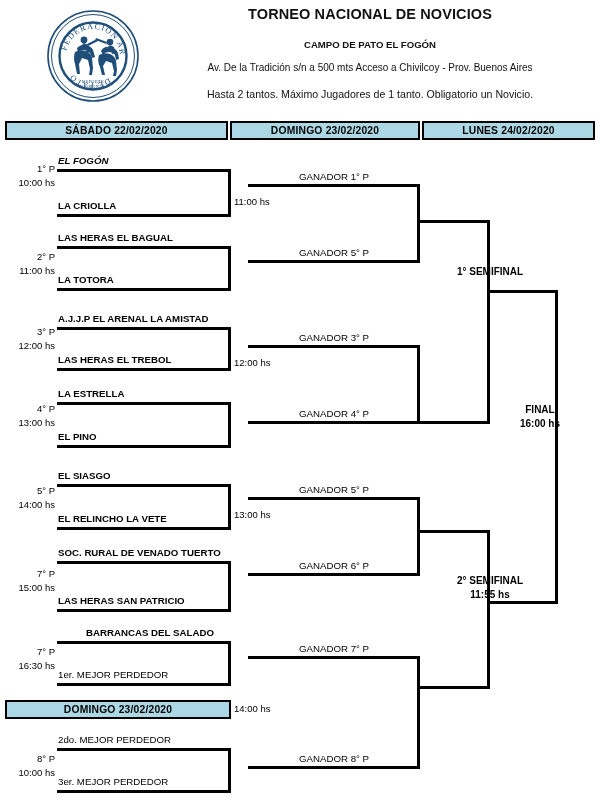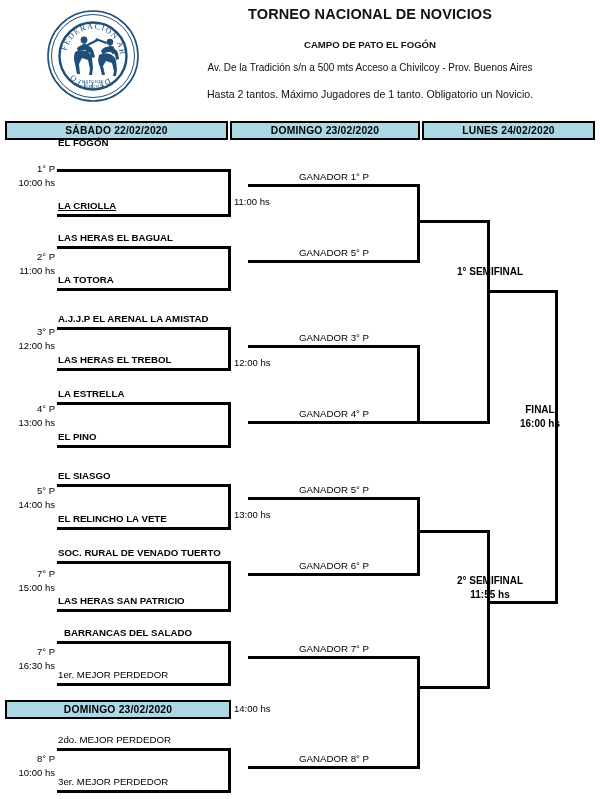--- a/index.html
+++ b/index.html
@@ -113,23 +113,23 @@
   <div class="sub1">CAMPO DE PATO EL FOGÓN</div>
   <div class="sub2">Av. De la Tradición s/n a 500 mts Acceso a Chivilcoy - Prov. Buenos Aires</div>
   <div class="sub3">Hasta 2 tantos. Máximo Jugadores de 1 tanto. Obligatorio un Novicio.</div>
 
   <div class="daycell" style="left:5px;width:223px;top:121px;position:absolute;">SÁBADO 22/02/2020</div>
   <div class="daycell" style="left:230px;width:190px;top:121px;position:absolute;">DOMINGO 23/02/2020</div>
   <div class="daycell" style="left:422px;width:173px;top:121px;position:absolute;">LUNES 24/02/2020</div>
 
   <div class="sidelabel" style="left:0;top:162px;width:55px;">1° P</div>
   <div class="sidelabel" style="left:0;top:176px;width:55px;">10:00 hs</div>
-  <div class="slot bold" style="left:58px;top:137px;">EL FOGÓN</div>
+  <div class="slot bold" style="left:58px;top:155px;font-style:italic;">EL FOGÓN</div>
   <div class="hline" style="left:57px;top:169px;width:174px;"></div>
-  <div class="slot bold" style="left:58px;top:200px;text-decoration:underline;">LA CRIOLLA</div>
+  <div class="slot bold" style="left:58px;top:200px;">LA CRIOLLA</div>
   <div class="hline" style="left:57px;top:214px;width:174px;"></div>
   <div class="vline" style="left:228px;top:169px;height:48px;"></div>
 
   <div class="sidelabel" style="left:0;top:250px;width:55px;">2° P</div>
   <div class="sidelabel" style="left:0;top:264px;width:55px;">11:00 hs</div>
   <div class="slot bold" style="left:58px;top:232px;">LAS HERAS EL BAGUAL</div>
   <div class="hline" style="left:57px;top:246px;width:174px;"></div>
   <div class="slot bold" style="left:58px;top:274px;">LA TOTORA</div>
   <div class="hline" style="left:57px;top:288px;width:174px;"></div>
   <div class="vline" style="left:228px;top:246px;height:45px;"></div>
@@ -161,21 +161,21 @@
   <div class="sidelabel" style="left:0;top:567px;width:55px;">7° P</div>
   <div class="sidelabel" style="left:0;top:581px;width:55px;">15:00 hs</div>
   <div class="slot bold" style="left:58px;top:547px;">SOC. RURAL DE VENADO TUERTO</div>
   <div class="hline" style="left:57px;top:561px;width:174px;"></div>
   <div class="slot bold" style="left:58px;top:595px;">LAS HERAS SAN PATRICIO</div>
   <div class="hline" style="left:57px;top:609px;width:174px;"></div>
   <div class="vline" style="left:228px;top:561px;height:51px;"></div>
 
   <div class="sidelabel" style="left:0;top:645px;width:55px;">7° P</div>
   <div class="sidelabel" style="left:0;top:659px;width:55px;">16:30 hs</div>
-  <div class="slot bold" style="left:52px;top:627px;padding-left:12px;">BARRANCAS DEL SALADO</div>
+  <div class="slot bold" style="left:74px;top:627px;padding-left:12px;">BARRANCAS DEL SALADO</div>
   <div class="hline" style="left:57px;top:641px;width:174px;"></div>
   <div class="slot reg" style="left:58px;top:669px;">1er. MEJOR PERDEDOR</div>
   <div class="hline" style="left:57px;top:683px;width:174px;"></div>
   <div class="vline" style="left:228px;top:641px;height:45px;"></div>
 
   <div class="bluerow" style="left:5px;top:700px;width:226px;height:19px;">DOMINGO 23/02/2020</div>
 
   <div class="sidelabel" style="left:0;top:752px;width:55px;">8° P</div>
   <div class="sidelabel" style="left:0;top:766px;width:55px;">10:00 hs</div>
   <div class="slot reg" style="left:58px;top:734px;">2do. MEJOR PERDEDOR</div>

